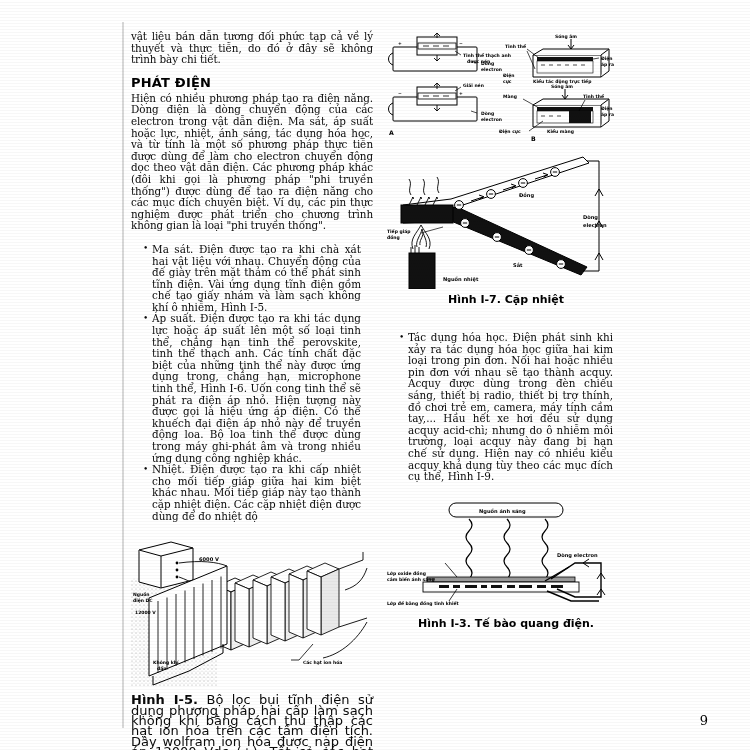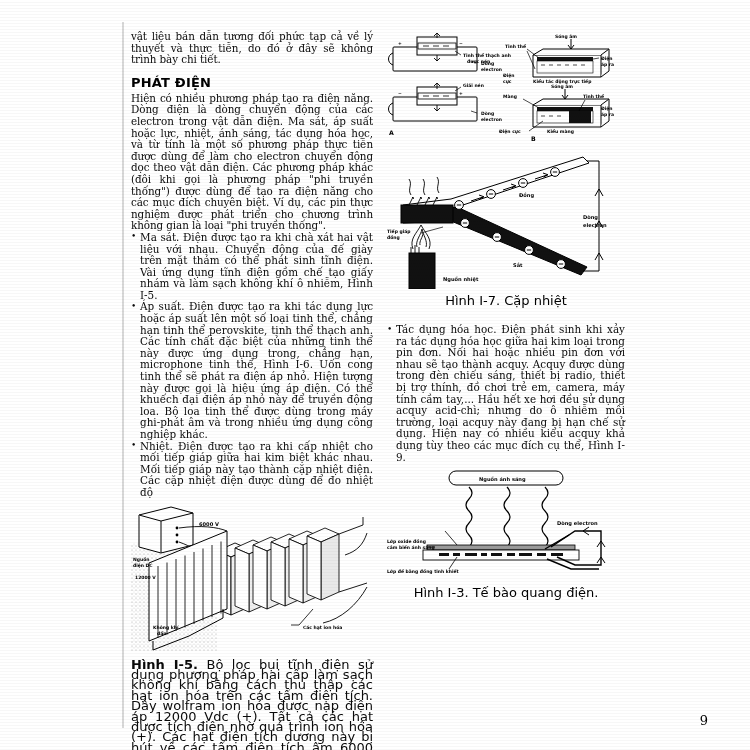--- a/index.html
+++ b/index.html
@@ -44,21 +44,21 @@
   }
   .section-head{
     font-family:"DejaVu Sans", sans-serif;
     font-weight:bold;
     font-size:13px;
     letter-spacing:0.2px;
     margin:9px 0 3px 0;
     color:#000;
   }
   ul.bul{
-    margin:0;padding:0;list-style:none;
+    margin:12px;padding:0;list-style:none;
   }
   ul.bul li{
     position:relative;
     padding-left:9px;
     font-size:10.4px;
     line-height:11.6px;
     text-align:justify;
     color:#0a0a0a;
     margin-top:0px;
   }
@@ -78,22 +78,22 @@
   .cap-j{
     font-family:"DejaVu Sans", sans-serif;
     font-size:13px;
     line-height:10.4px;
     text-align:justify;
     color:#0a0a0a;
     margin:3px 0 0 0;
   }
   .figcap-c{
     font-family:"DejaVu Sans", sans-serif;
-    font-size:13px;
-    font-weight:normal;
+    font-size:11px;
+    font-weight:bold;
     text-align:center;
     margin-top:4px;
   }
 
   figure{margin:0;padding:0;}
   .fig{position:relative;}
   .fig svg{display:block;}
   .lbl{
     font-family:"DejaVu Sans", sans-serif;
     font-size:5.1px;

